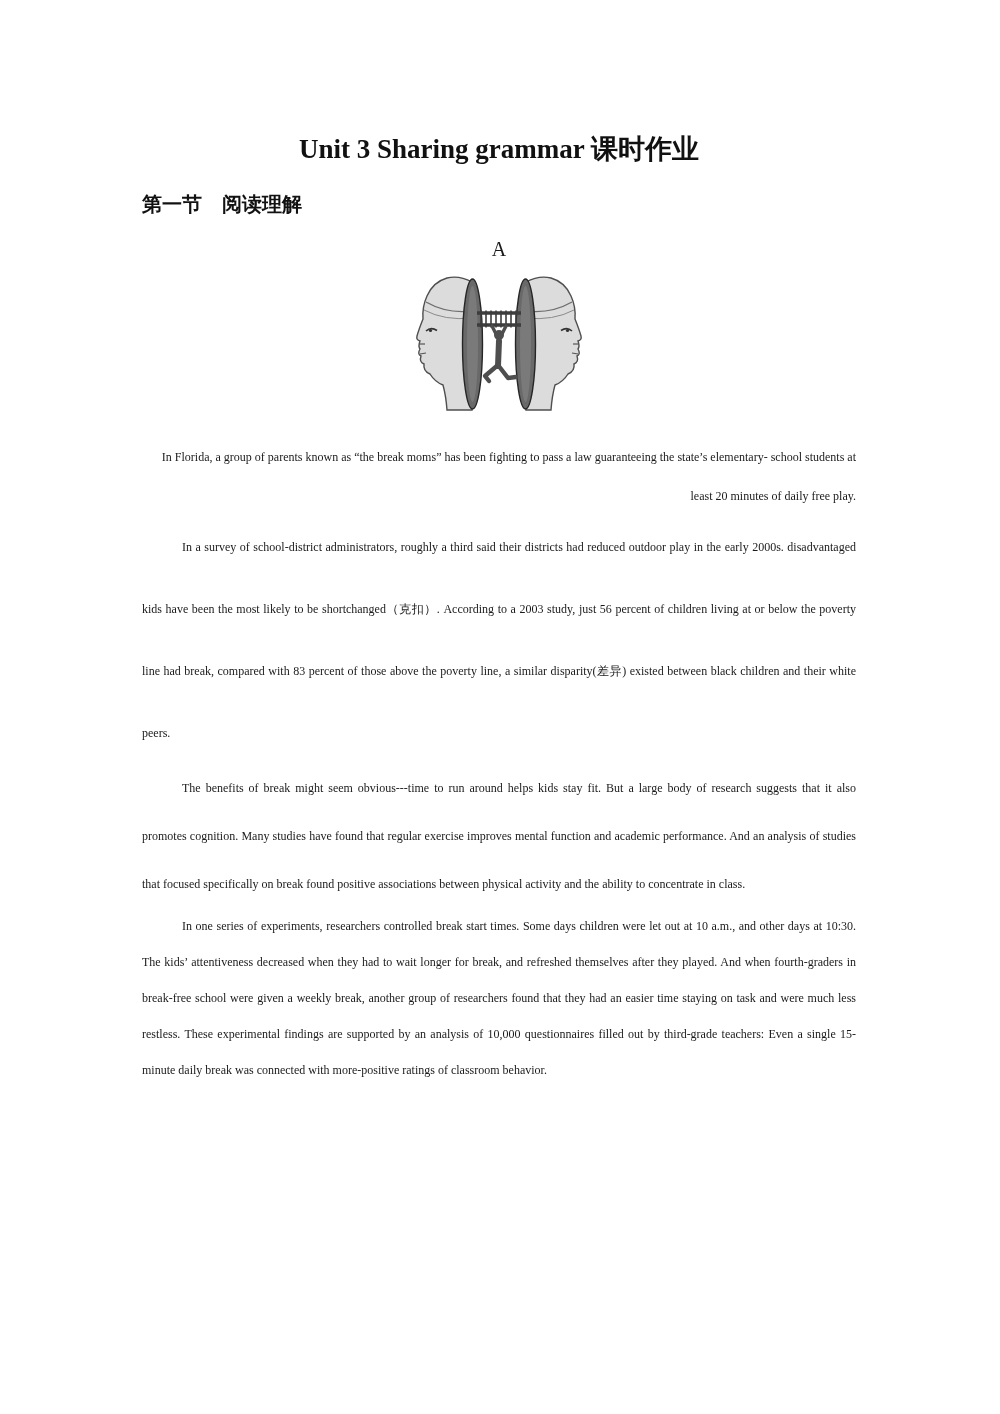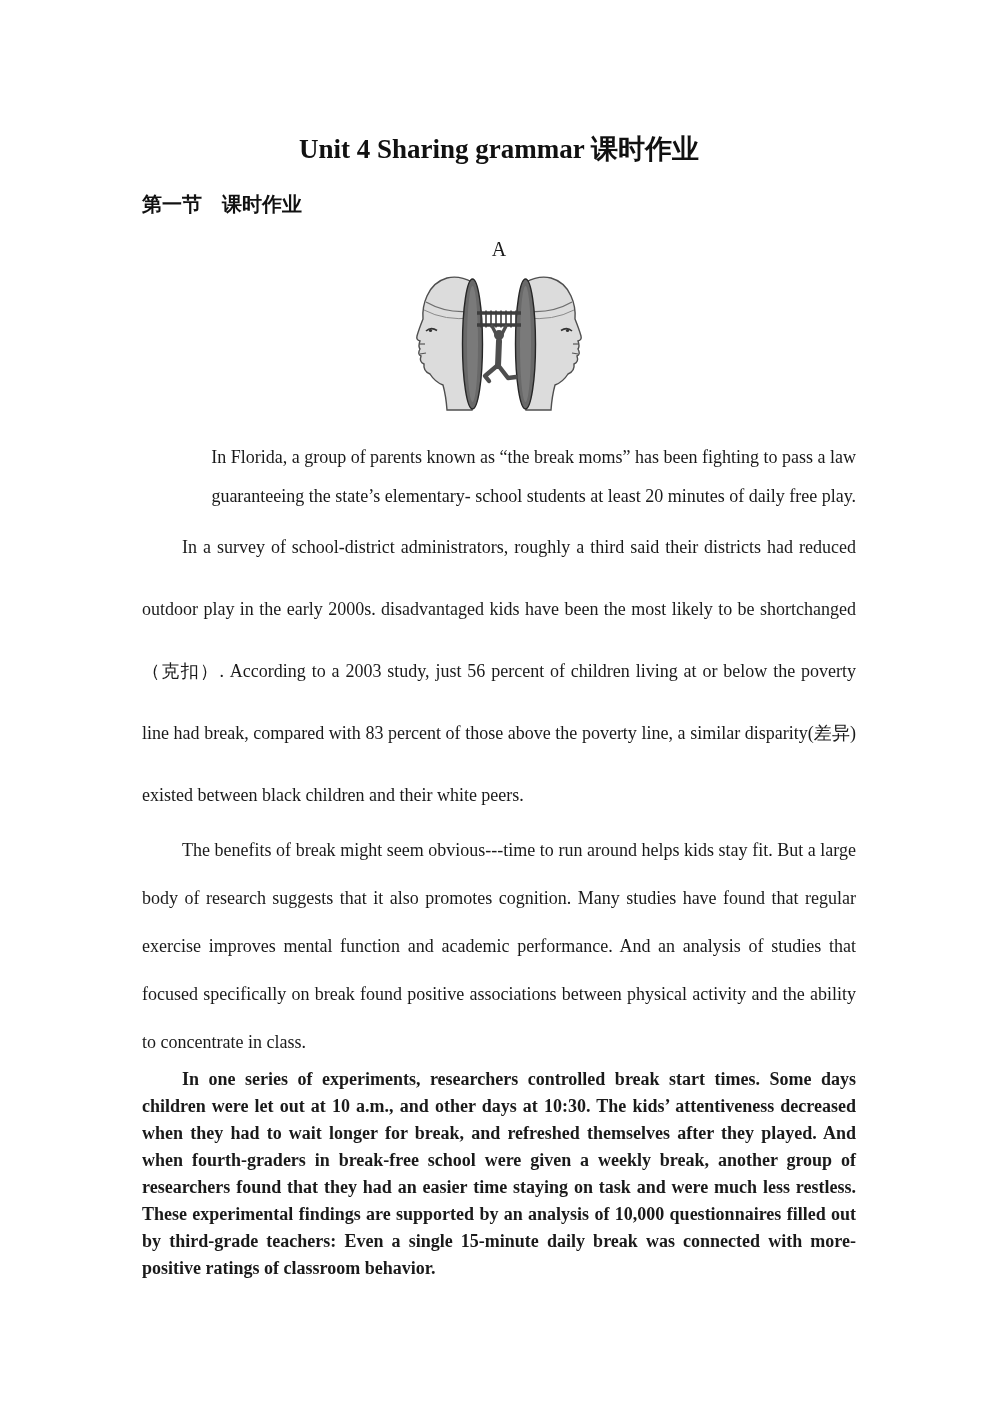--- a/index.html
+++ b/index.html
@@ -46,47 +46,47 @@
     color: #1a1a1a;
   }
   figure.illustration {
     margin: 12px auto 0 auto;
     width: 168px;
     height: 138px;
     padding: 0;
   }
   .passage {
     margin-top: 26px;
-    font-size: 18px;
+    font-size: 12px;
   }
   .passage p {
     margin: 0;
     padding: 0;
   }
   .para-right {
     text-align: right;
     line-height: 39px;
   }
   .para-justify {
     text-align: justify;
     text-justify: inter-word;
     text-indent: 40px;
   }
   .lh-wide   { line-height: 62px; }
   .lh-normal { line-height: 48px; }
-  .lh-tight  { line-height: 27px; font-weight: bold; }
+  .lh-tight  { line-height: 36px; }
 </style>
 </head>
 <body>
 
 <div class="page">
 
-  <h1 class="doc-title">Unit 4 Sharing grammar 课时作业</h1>
+  <h1 class="doc-title">Unit 3 Sharing grammar 课时作业</h1>
 
-  <h2 class="section-heading">第一节　课时作业</h2>
+  <h2 class="section-heading">第一节　阅读理解</h2>
 
   <div class="passage-label">A</div>
 
   <figure class="illustration">
     <svg width="168" height="138" viewBox="0 0 168 138" xmlns="http://www.w3.org/2000/svg" role="img">
       <defs>
         <g id="halfhead">
 
           <path d="M57 8
                    Q44 1 32 4

